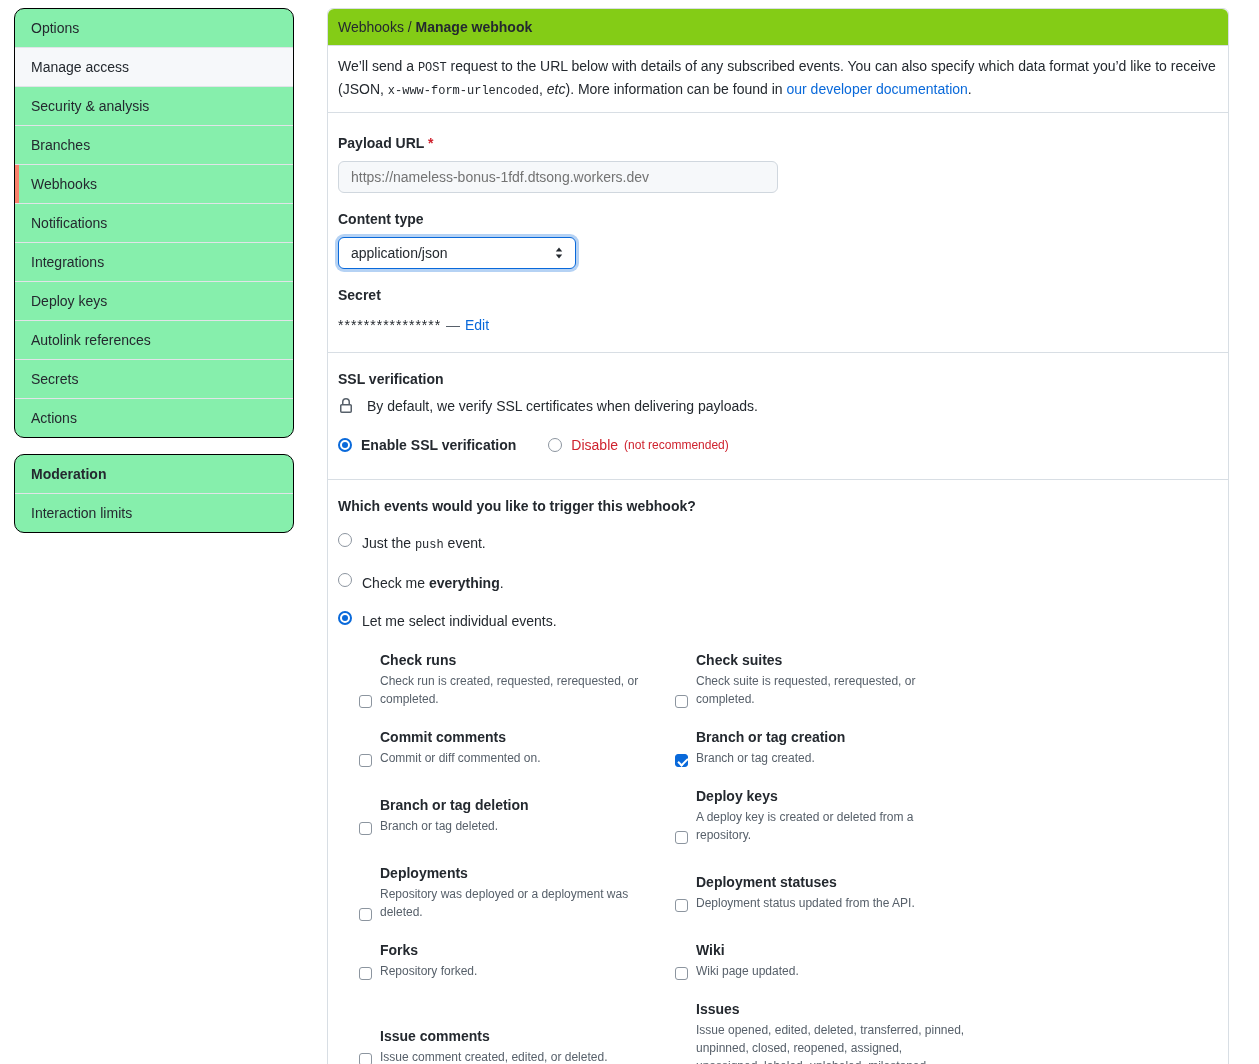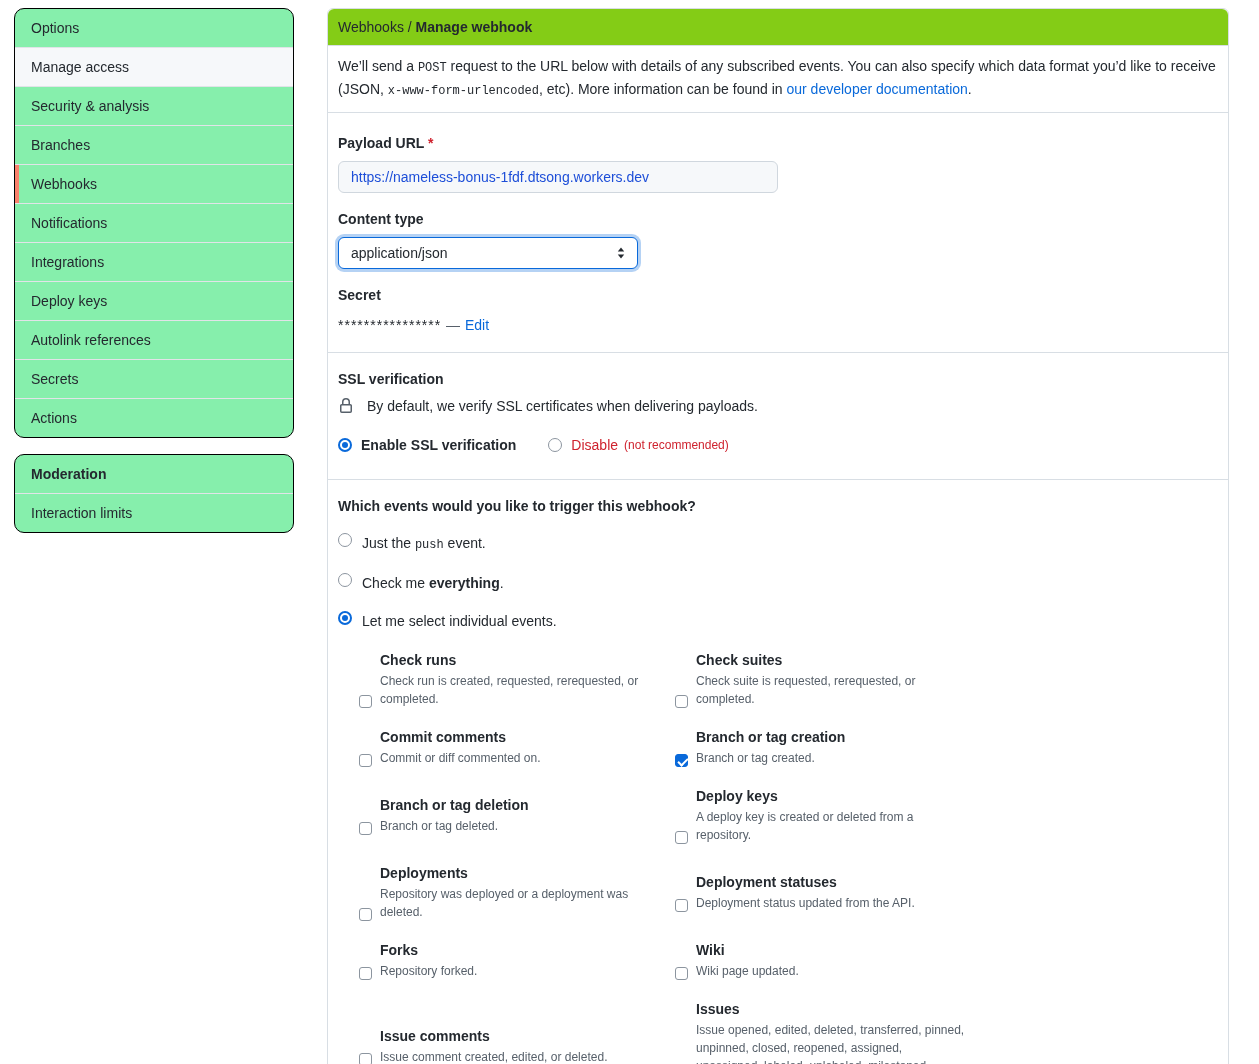--- a/index.html
+++ b/index.html
@@ -18,28 +18,28 @@
   .sb-item.current::before { content: ""; position: absolute; left: 0; top: 0; bottom: 0; width: 4px; background: #f9826c; }
   .sb-header { font-weight: 700; }
 
   
   .main { flex: 1; margin-left: 33px; margin-right: 30px; }
   .panel { border: 1px solid #d8dee4; border-radius: 6px 6px 0 0; background: #fff; }
   .panel-header { background: #84cc16; border-bottom: 1px solid #d8dee4; border-radius: 6px 6px 0 0; padding: 8px 10px; line-height: 20px; }
   .crumb-current { font-weight: 700; }
   .panel-intro { padding: 10px; line-height: 21px; border-bottom: 1px solid #d8dee4; }
   .mono { font-family: "Liberation Mono", "DejaVu Sans Mono", monospace; font-size: 12px; }
-  .italic { }
+  .italic { font-style: italic; }
 
   .section-form { padding: 4px 10px 17px; border-bottom: 1px solid #d8dee4; }
   .field-label { font-weight: 700; margin: 16px 0 8px; line-height: 20px; }
   .req { color: #cf222e; }
   .text-input { display: block; width: 440px; height: 32px; padding: 5px 12px; font-size: 14px; font-family: "Liberation Sans","DejaVu Sans",sans-serif;
-                color: #1d4ed8; background: #f6f8fa; border: 1px solid #d0d7de; border-radius: 6px; outline: none; }
-  .select { width: 300px; height: 32px; display: flex; align-items: center; justify-content: space-between; padding: 0 8px 0 12px;
+                color: #737373; background: #f6f8fa; border: 1px solid #d0d7de; border-radius: 6px; outline: none; }
+  .select { width: 238px; height: 32px; display: flex; align-items: center; justify-content: space-between; padding: 0 8px 0 12px;
             background: #fff; border: 1px solid #0969da; border-radius: 6px; box-shadow: 0 0 0 3px rgba(9,105,218,0.3); cursor: pointer; }
   .secret-row { margin-top: 10px; line-height: 20px; letter-spacing: 1px; }
   .secret-dash { color: #57606a; letter-spacing: normal; }
   .secret-row a { letter-spacing: normal; }
 
   .section-ssl { padding: 16px 10px 26px; border-bottom: 1px solid #d8dee4; }
   .ssl-title { font-weight: 700; line-height: 20px; margin-bottom: 7px; }
   .ssl-desc { display: flex; align-items: center; gap: 13px; line-height: 20px; margin-bottom: 21px; }
   .radio-row { display: flex; align-items: center; gap: 32px; }
   .radio-opt { display: flex; align-items: center; gap: 9px; cursor: pointer; }

